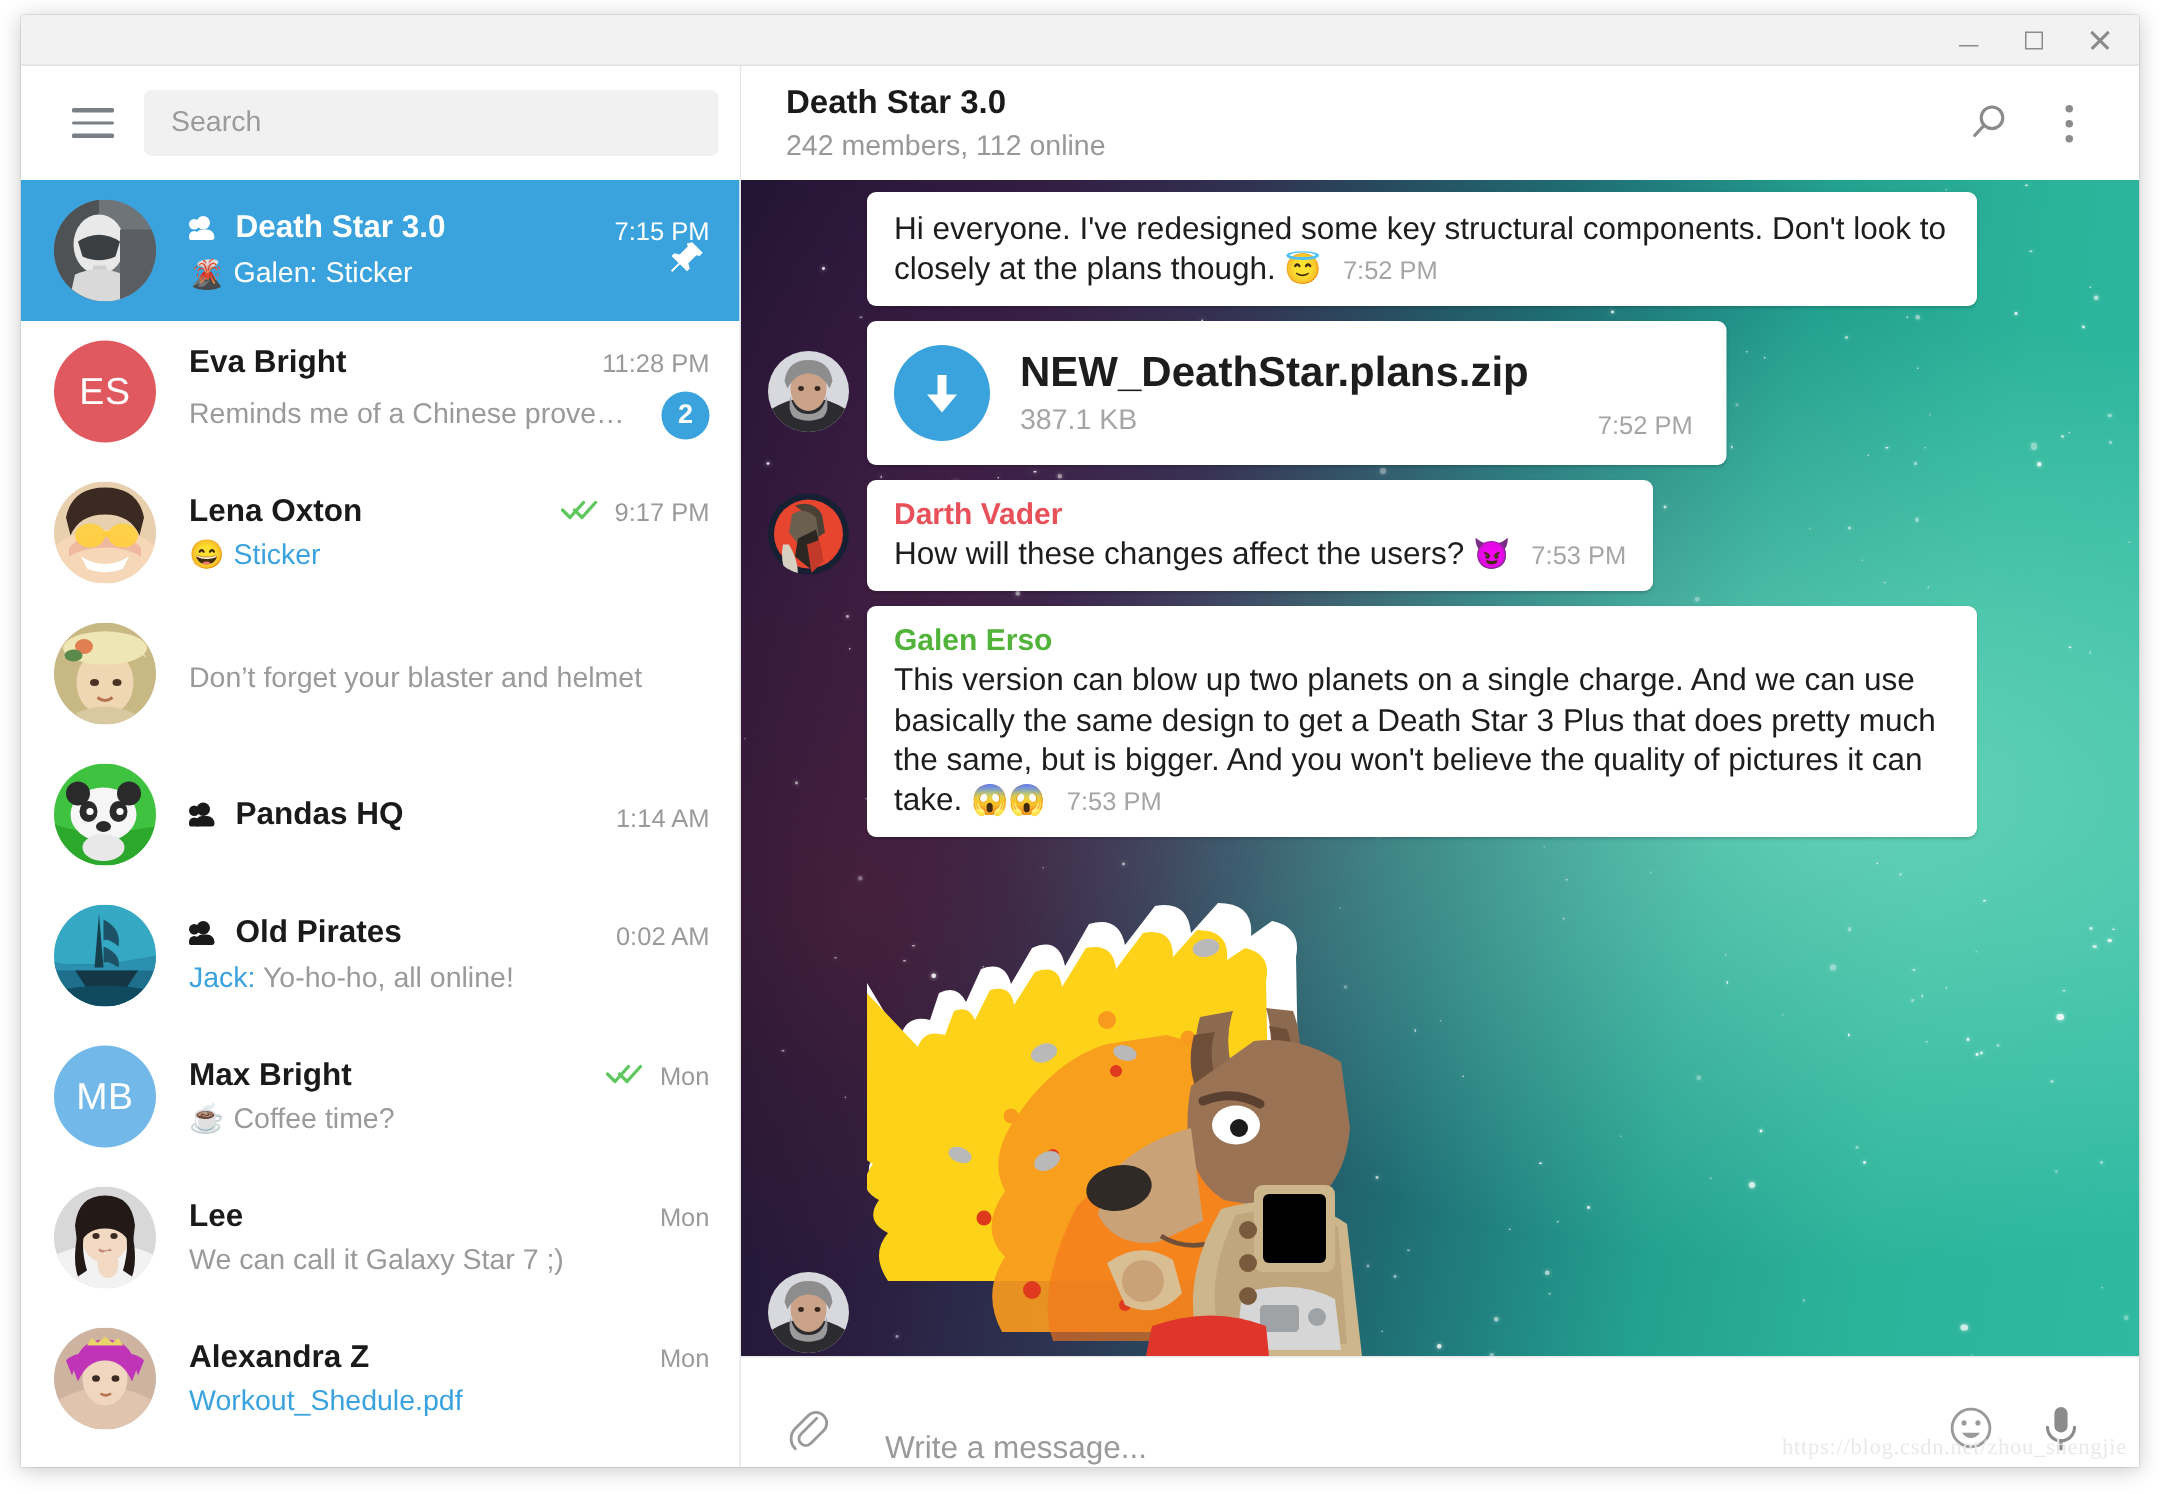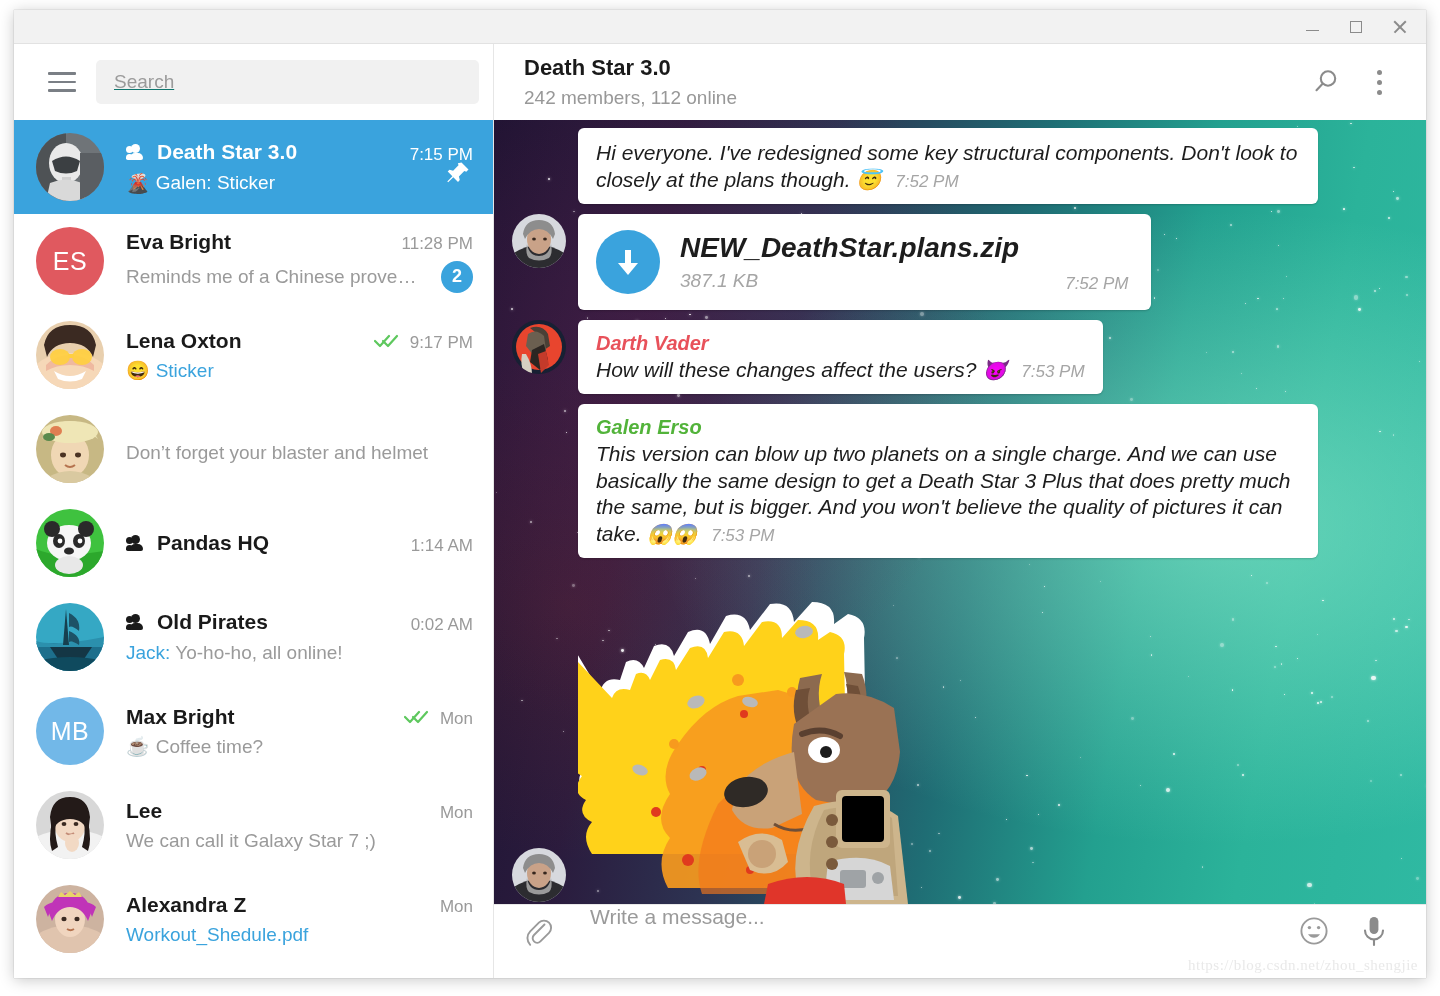--- a/index.html
+++ b/index.html
@@ -70,21 +70,20 @@
   #search-box {
     flex: 1; height: 44px;
     background: #f1f1f1; border-radius: 5px;
     display: flex; align-items: center;
     padding: 0 18px;
   }
   #search-input {
     border: none; outline: none; background: transparent;
     width: 100%; font-size: 19px; color: #0f766e;
     font-family: "Liberation Sans", sans-serif;
-    text-decoration: underline;
   }
   #search-input::placeholder { color: #9b9b9b; }
 
   #chat-list { flex: 1; overflow: hidden; }
 
   .chat-row {
     height: 94px; display: flex; align-items: center;
     padding: 0 20px 0 22px; cursor: pointer; position: relative;
   }
   .chat-row.active { background: #3aa3dd; }
@@ -173,21 +172,21 @@
   #stars { position:absolute; inset:0; pointer-events:none; }
   #stars span {
     position:absolute; background:#fff; border-radius:50%;
     box-shadow: 0 0 3px rgba(255,255,255,0.85);
   }
   #msg-scroll {
     position: absolute; inset: 0; padding: 8px 26px 10px 18px;
     display: flex; flex-direction: column; gap: 10px;
   }
 
-  .msg-row { display: flex; align-items: flex-start; gap: 12px; font-style: italic; }
+  .msg-row { display: flex; align-items: center; gap: 12px; }
   .msg-avatar {
     width: 54px; height: 54px; flex: 0 0 54px; border-radius: 50%;
     overflow:hidden; position: relative; margin-bottom: 2px;
   }
   .msg-avatar.spacer { background: transparent; }
   .bubble {
     background: #ffffff; border-radius: 6px;
     padding: 12px 18px 10px 18px;
     max-width: 740px; position: relative;
     box-shadow: 0 1px 2px rgba(0,0,0,0.18);
@@ -211,21 +210,21 @@
   .file-time { font-size: 17px; color:#a5a5a5; align-self:flex-end; margin-left: 26px; }
 
   
   #sticker-row { display:flex; align-items:flex-end; gap: 12px; margin-top: 6px; }
   #sticker { width: 360px; height: 330px; position: relative; }
 
   
   #composer {
     height: 74px; flex: 0 0 74px;
     background: #ffffff; border-top: 1px solid #e8e8e8;
-    display: flex; align-items: flex-start; padding: 0 26px 0 18px; gap: 8px;
+    display: flex; align-items: flex-end; padding: 0 26px 0 18px; gap: 8px;
   }
   #composer-input {
     flex: 1; border: none; outline: none; background: transparent;
     font-size: 21px; color: #2b2b2b; padding-left: 18px;
     font-family: "Liberation Sans", sans-serif;
   }
   #composer-input::placeholder { color: #9a9a9a; }
   .comp-btn { width: 52px; height: 52px; display:flex; align-items:center; justify-content:center; cursor:pointer; }
   #watermark {
     position: absolute; right: 8px; bottom: 4px;

